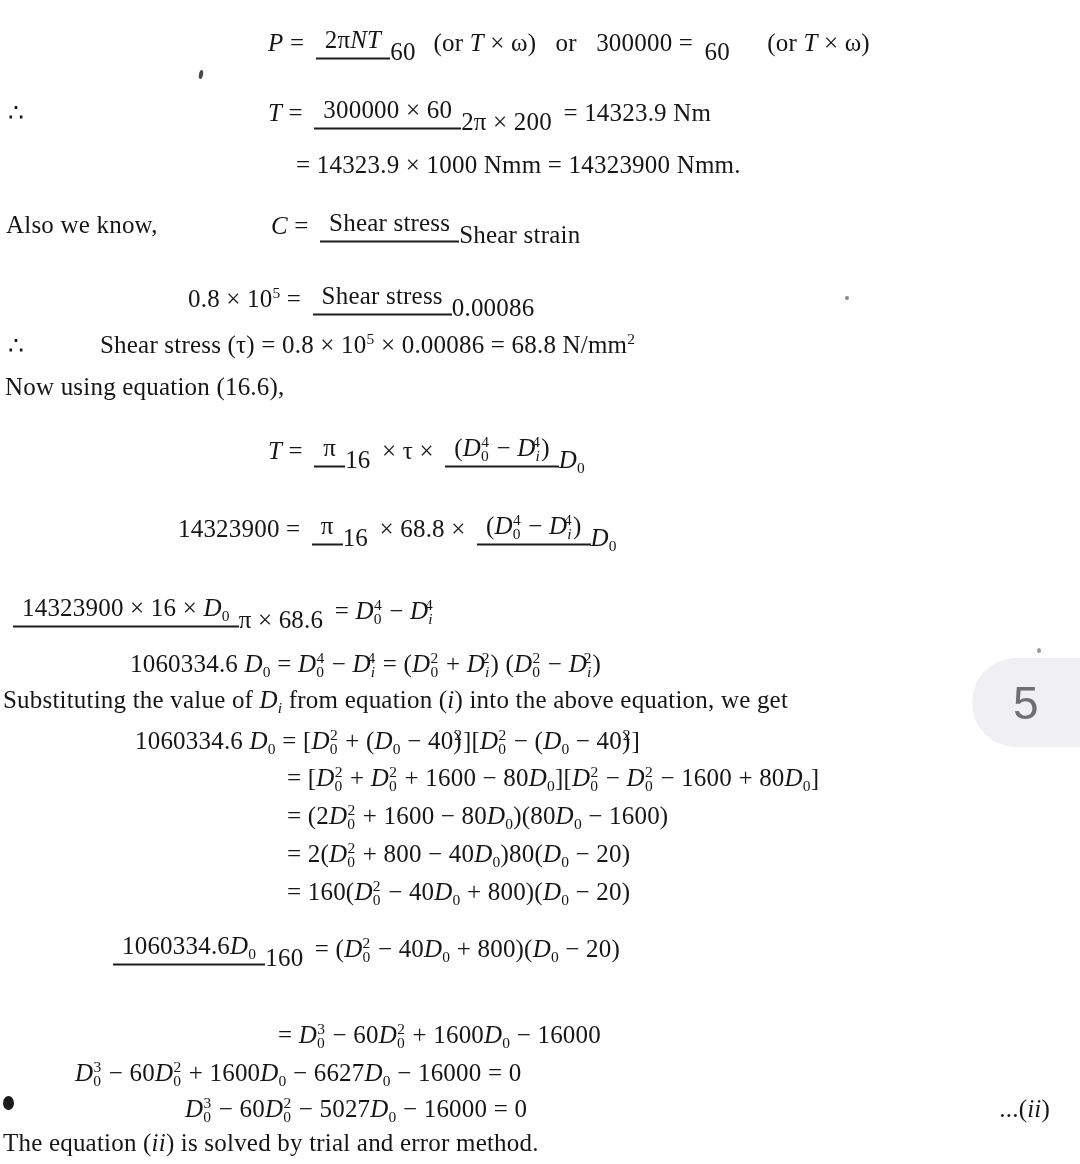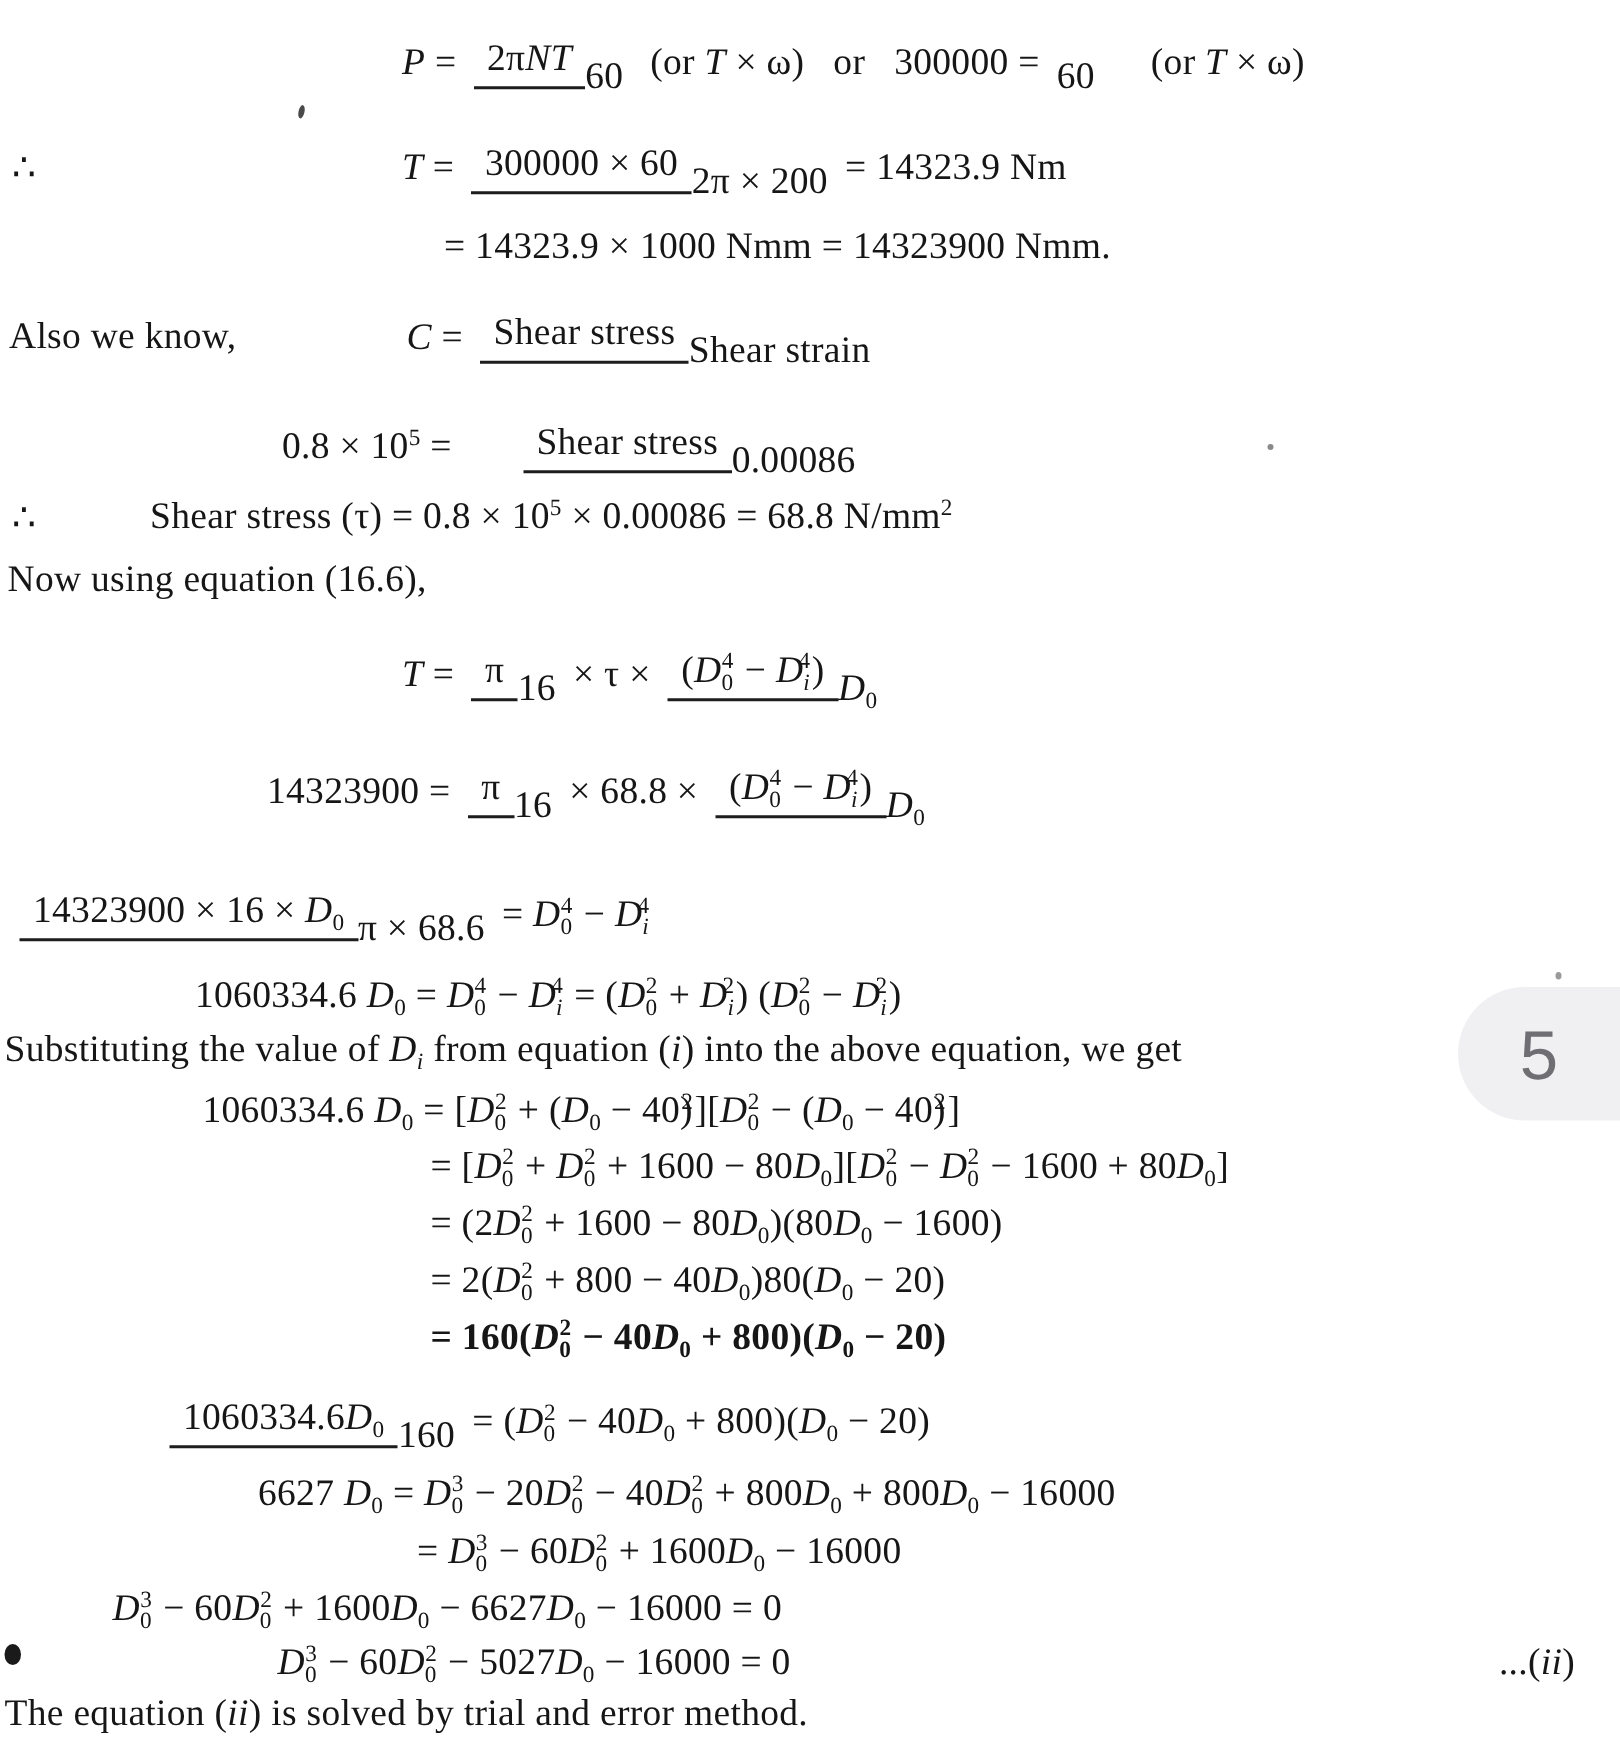--- a/index.html
+++ b/index.html
@@ -42,33 +42,33 @@
   .eq-tag{
     position:absolute;
     transform:translateY(-50%);
     white-space:pre;
   }
   
   #l0{top:42px;left:268px;}
   #l1{top:112px;left:268px;}
   #l2{top:165px;left:296px;}
   #l3{top:225px;left:271px;}
-  #l4{top:298px;left:188px;gap:36px;}
+  #l4{top:298px;left:188px;}
   #l5{top:345px;left:100px;}
   #l6{top:387px;left:5px;}
   #l7{top:450px;left:268px;}
   #l8{top:528px;left:178px;}
   #l9{top:610px;left:8px;}
   #l10{top:664px;left:130px;text-align:center;}
   #l11{top:700px;left:3px;}
   #l12{top:741px;left:135px;}
   #l13{top:778px;left:287px;}
   #l14{top:816px;left:287px;}
   #l15{top:854px;left:287px;}
-  #l16{top:892px;left:287px;font-weight:bold;}
+  #l16{top:892px;left:287px;}
   #l17{top:948px;left:108px;}
   #l18{top:996px;left:172px;}
   #l19{top:1035px;left:278px;}
   #l20{top:1073px;left:75px;justify-content:flex-end;}
   #l21{top:1109px;left:185px;}
   #l22{top:1143px;left:3px;}
   #lead-1{top:112px;left:8px;}
   #lead-3{top:225px;left:6px;}
   #lead-5{top:345px;left:8px;}
   #tag-21{top:1109px;right:30px;}
@@ -213,23 +213,20 @@
   </div>
 
   <div class="line" id="l17">
     <span class="frac">
       <span class="num">1060334.6<i>D</i><sub>0</sub></span>
       <span class="den">160</span>
     </span>
     <span class="m"> = (<i>D</i><sub>0</sub><sup>2</sup> − 40<i>D</i><sub>0</sub> + 800)(<i>D</i><sub>0</sub> − 20)</span>
   </div>
 
-  <div class="line" id="l18">
-    <span class="m">6627 <i>D</i><sub>0</sub> = <i>D</i><sub>0</sub><sup>3</sup> − 20<i>D</i><sub>0</sub><sup>2</sup> − 40<i>D</i><sub>0</sub><sup>2</sup> + 800<i>D</i><sub>0</sub> + 800<i>D</i><sub>0</sub> − 16000</span>
-  </div>
 
   <div class="line" id="l19">
     <span class="m">= <i>D</i><sub>0</sub><sup>3</sup> − 60<i>D</i><sub>0</sub><sup>2</sup> + 1600<i>D</i><sub>0</sub> − 16000</span>
   </div>
 
   <div class="line" id="l20">
     <span class="m"><i>D</i><sub>0</sub><sup>3</sup> − 60<i>D</i><sub>0</sub><sup>2</sup> + 1600<i>D</i><sub>0</sub> − 6627<i>D</i><sub>0</sub> − 16000 = 0</span>
   </div>
 
   <div class="line" id="l21">

